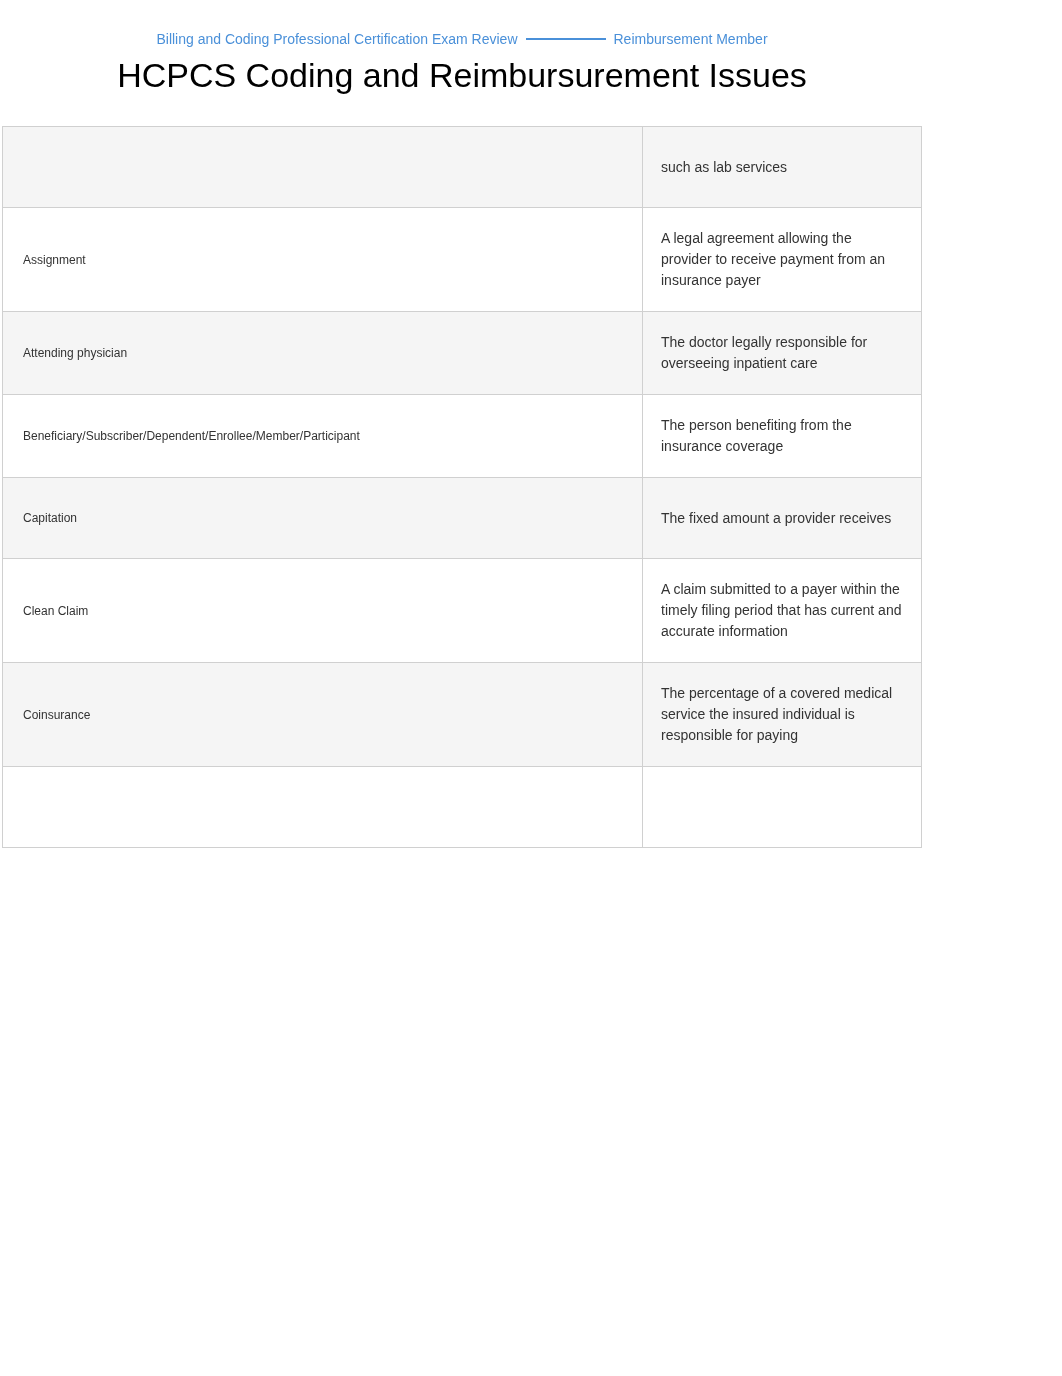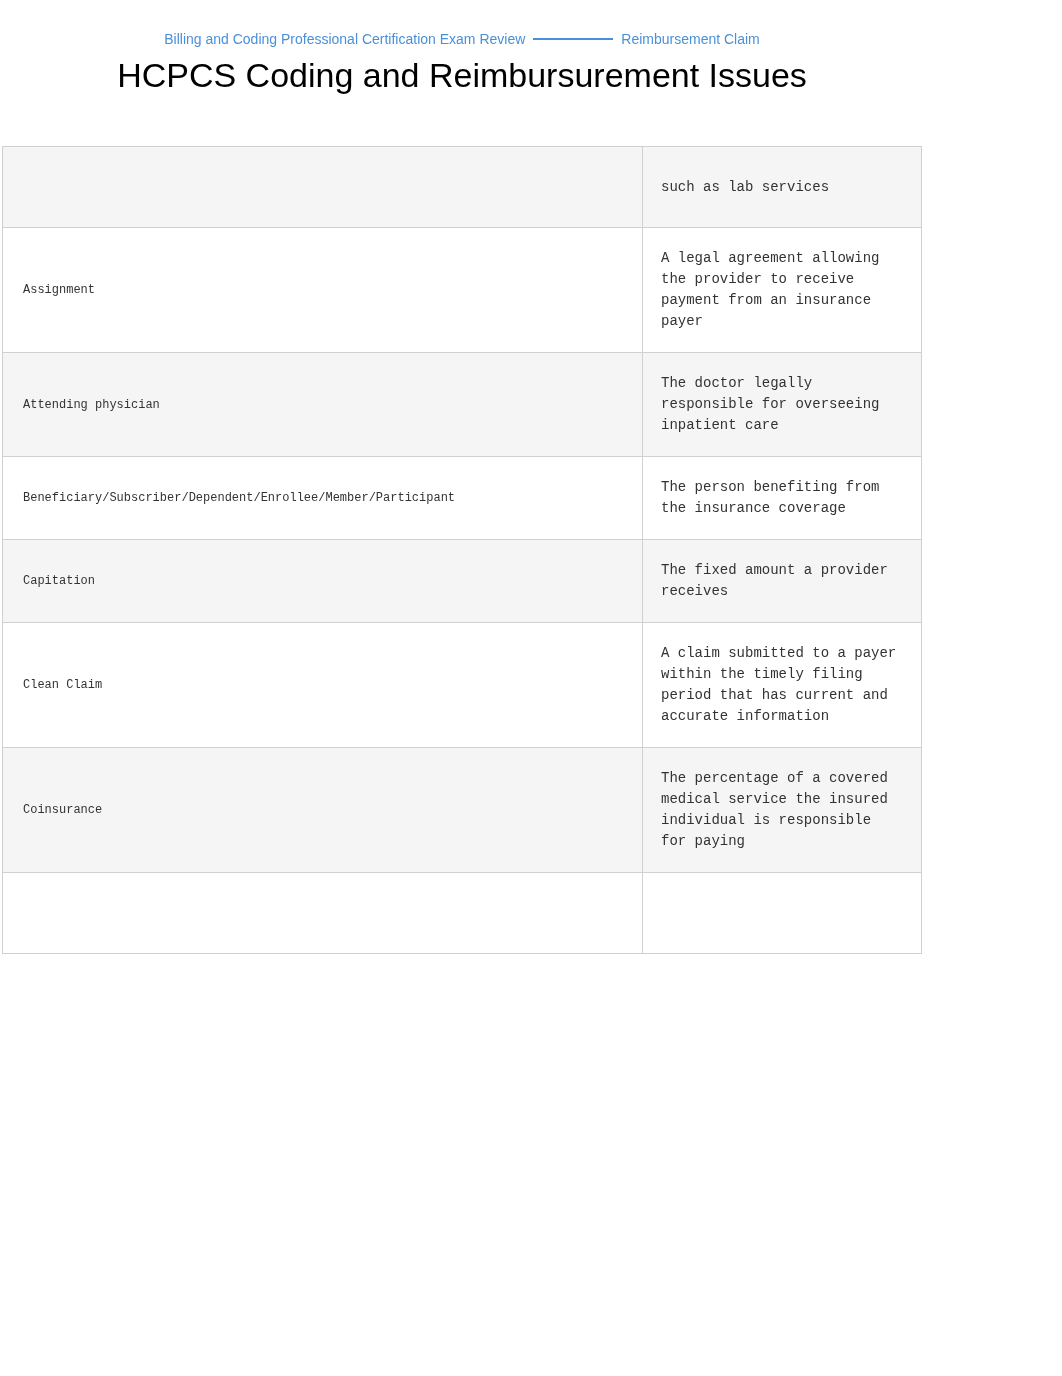--- a/index.html
+++ b/index.html
@@ -74,22 +74,21 @@
       font-size: 14px;
       color: #333333;
       display: flex;
       align-items: center;
       min-height: 80px;
       line-height: 1.5;
     }
 
     .flashcard-table-wrapper {
       width: 920px;
-      margin: 36px auto 0 auto;
-      font-family: Liberation Mono, monospace;
+      margin: 16px auto 0 auto;
     }
 
     .row-wrapper {
       display: flex;
       width: 100%;
       border-left: 1px solid #d0d0d0;
       border-right: 1px solid #d0d0d0;
       border-top: 1px solid #d0d0d0;
     }
 
@@ -105,21 +104,21 @@
 </head>
 <body>
 
 <div class="page-container">
 
   <div class="header">
     <div class="breadcrumb-container">
       <span class="breadcrumb-link">Billing and Coding Professional Certification Exam Review</span>
       <span class="breadcrumb-underline"></span>
       <br style="width:100%">
-      <span class="breadcrumb-link">Reimbursement Claim</span>
+      <span class="breadcrumb-link">Reimbursement Member</span>
     </div>
     <h1 class="page-title">HCPCS Coding and Reimbursurement Issues</h1>
   </div>
 
   <div class="flashcard-table-wrapper" id="flashcard-table">
   <div class="row-wrapper shaded">
         <div class="term-cell"></div>
         <div class="definition-cell">such as lab services</div>
       </div>
       <div class="row-wrapper">

